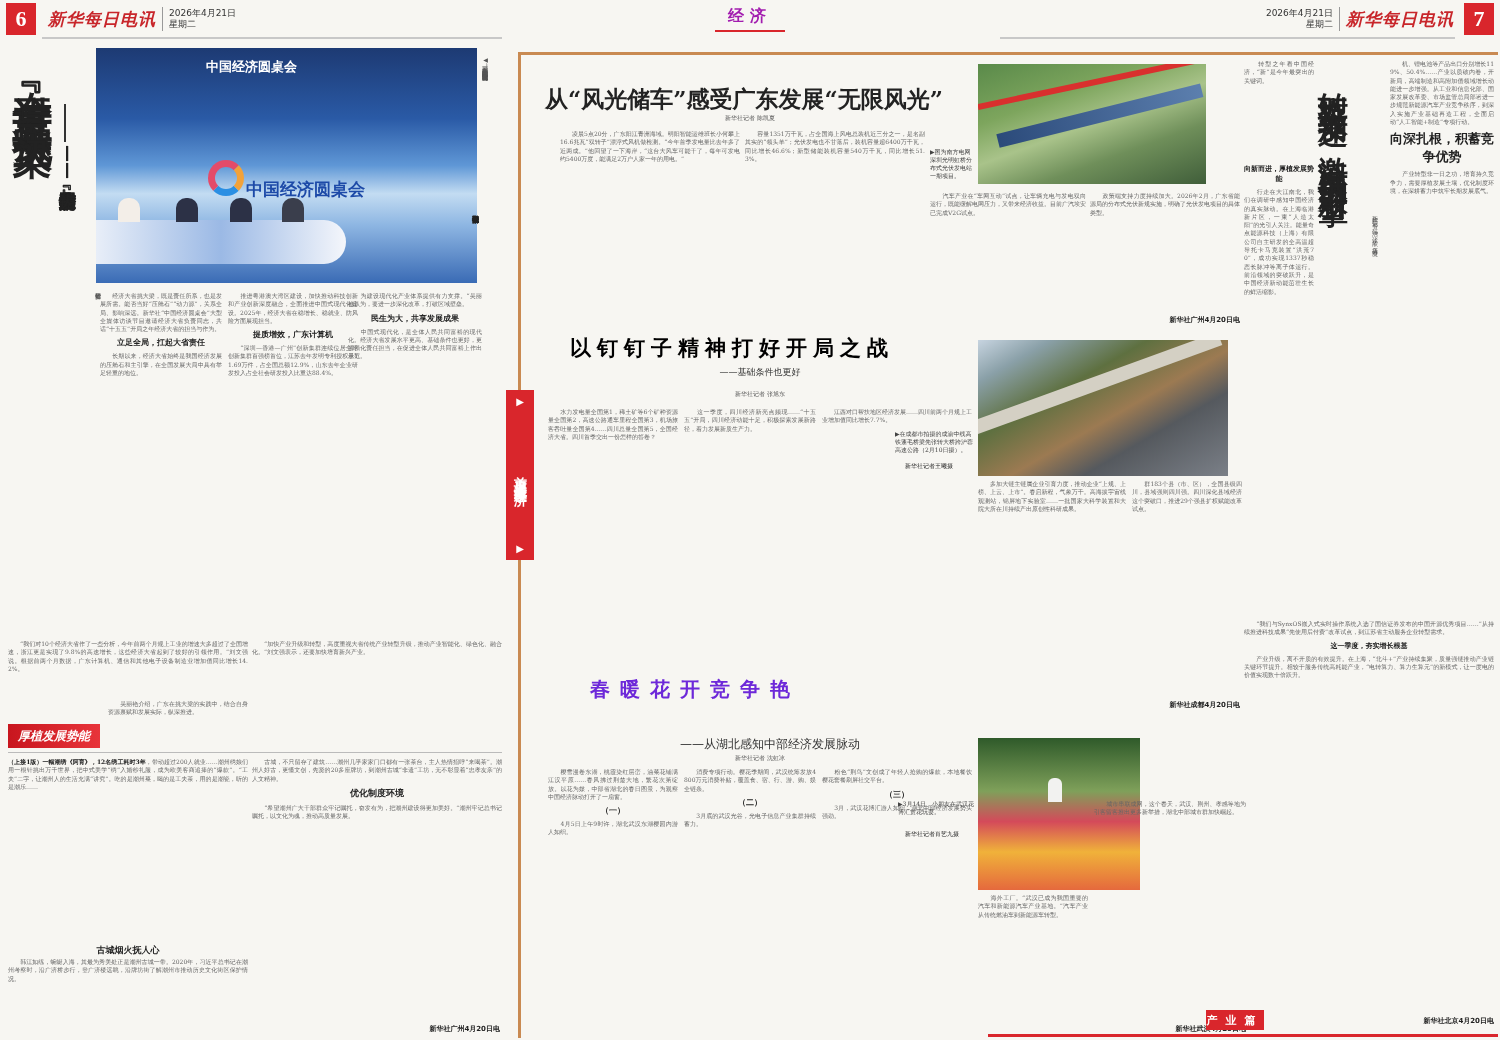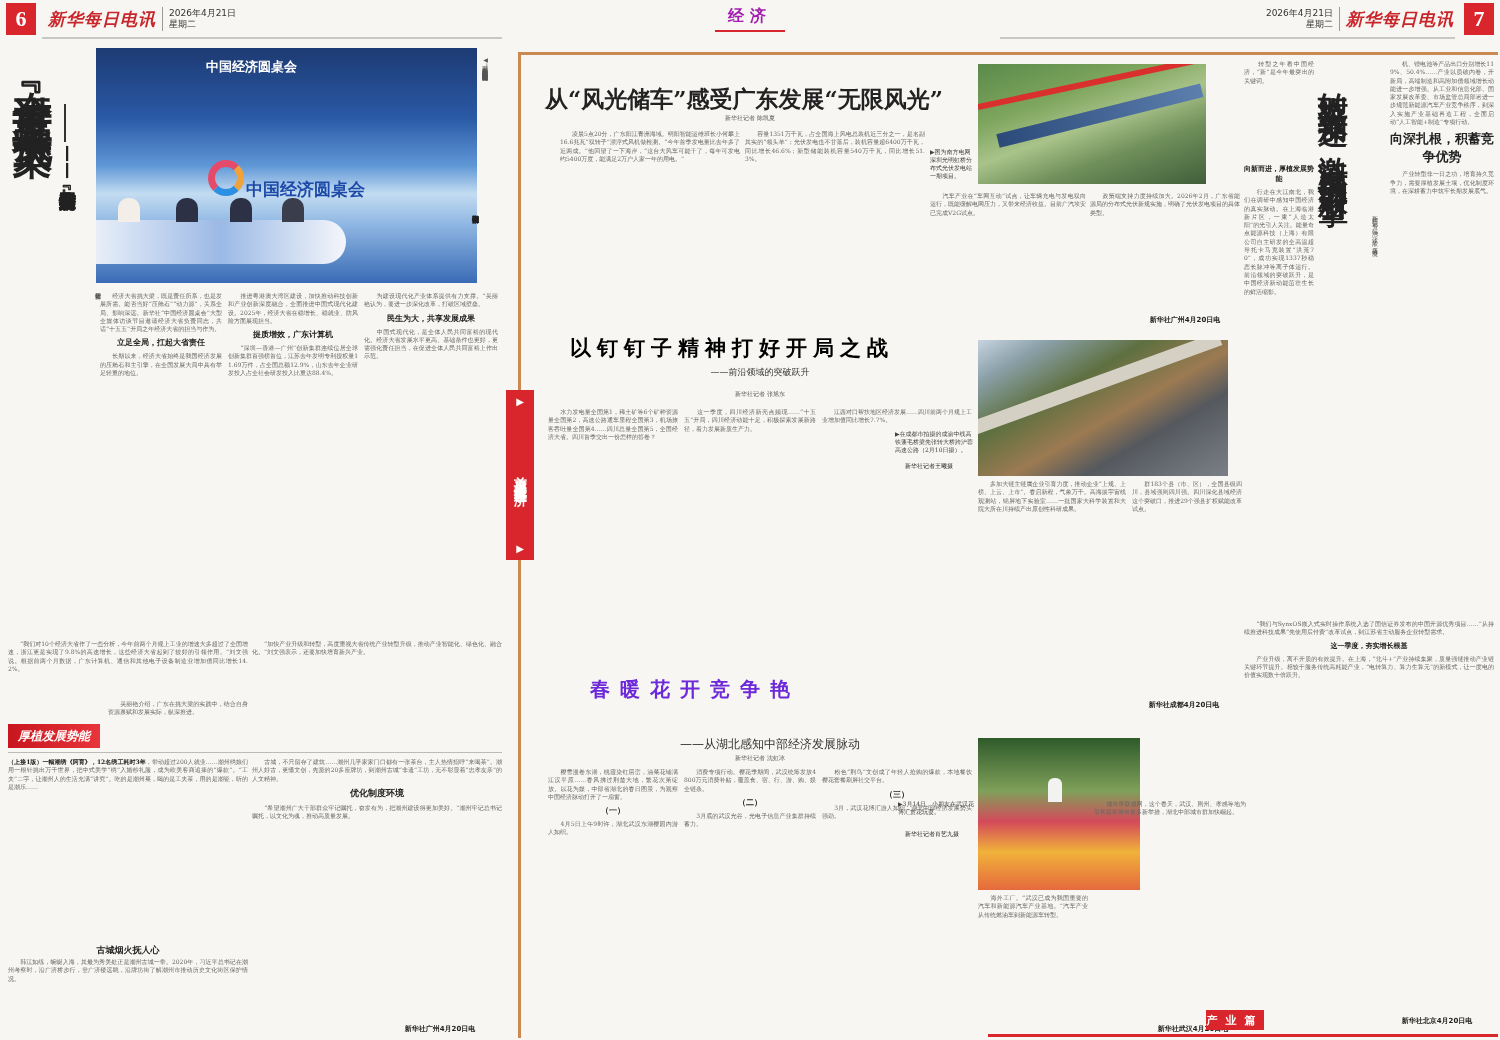--- a/index.html
+++ b/index.html
@@ -11,21 +11,21 @@
 .sep{width:1px;height:24px;background:#999;margin:0 6px}
 .hrule{position:absolute;top:37px;height:2px;background:#c8c8c8}
 .sect{position:absolute;top:6px;left:718px;width:64px;text-align:center;color:#a21caf;font:bold 16px "DejaVu Serif",serif;letter-spacing:6px}
 .txt{font-size:6px;line-height:8.3px;color:#666;text-align:justify;overflow:hidden;word-break:break-all}
 .col{position:absolute}
 .vtitle{position:absolute;writing-mode:vertical-rl;font-weight:bold;color:#222}
 .photo{position:absolute;overflow:hidden}
 .sub{font:bold 8px "DejaVu Sans",sans-serif;color:#222;text-align:center;margin:4px 0}
 .byline{font-size:6px;color:#555;text-align:center}
 .tag{position:absolute;background:#d9262c;color:#fff;font:bold 11px "DejaVu Sans",sans-serif;display:flex;align-items:center;justify-content:center}
-.dateline{font:bold 7px "DejaVu Sans",sans-serif;color:#222;text-align:center}
+.dateline{font:bold 7px "DejaVu Sans",sans-serif;color:#222;text-align:right}
 .caption{font-size:6px;color:#444;line-height:8px}
 </style>
 </head>
 <body>
 
 <div class="hdr" style="left:6px">
   <div class="pg">6</div>
   <div class="mast" style="margin-left:12px">新华每日电讯</div>
   <div class="sep"></div>
   <div class="dt">
@@ -64,21 +64,21 @@
   <div style="position:absolute;left:134px;top:150px;width:22px;height:24px;background:#2c3146;border-radius:10px 10px 0 0"></div>
   <div style="position:absolute;left:186px;top:150px;width:22px;height:24px;background:#3a3e4c;border-radius:10px 10px 0 0"></div>
 </div>
 <div class="vtitle" style="left:480px;top:56px;font-size:6px;font-weight:normal;color:#555;height:200px">◀嘉宾在第三十一期“中国经济圆桌会”大型全媒体访谈节目录制现场交流发言。</div>
 <div class="vtitle" style="left:470px;top:210px;font-size:7px;color:#222">新华社记者任鹏飞摄</div>
 
 <div class="col txt" style="left:100px;top:292px;width:122px;height:350px">　　经济大省挑大梁，既是责任所系，也是发展所需。能否当好“压舱石”“动力源”，关系全局、影响深远。新华社“中国经济圆桌会”大型全媒体访谈节目邀请经济大省负责同志，共话“十五五”开局之年经济大省的担当与作为。
 <div class="sub">立足全局，扛起大省责任</div>　　长期以来，经济大省始终是我国经济发展的压舱石和主引擎，在全国发展大局中具有举足轻重的地位。</div>
 <div class="col txt" style="left:228px;top:292px;width:130px;height:350px">　　推进粤港澳大湾区建设，加快推动科技创新和产业创新深度融合，全面推进中国式现代化建设。2025年，经济大省在稳增长、稳就业、防风险方面展现担当。
 <div class="sub">提质增效，广东计算机</div>　　“深圳—香港—广州”创新集群连续位居全球创新集群百强榜首位，江苏去年发明专利授权量11.69万件，占全国总额12.9%，山东去年企业研发投入占全社会研发投入比重达88.4%。</div>
-<div class="col txt" style="left:364px;top:292px;width:134px;height:350px">　　为建设现代化产业体系提供有力支撑。“吴丽艳认为，要进一步深化改革，打破区域壁垒。
+<div class="col txt" style="left:348px;top:292px;width:134px;height:350px">　　为建设现代化产业体系提供有力支撑。“吴丽艳认为，要进一步深化改革，打破区域壁垒。
 <div class="sub">民生为大，共享发展成果</div>　　中国式现代化，是全体人民共同富裕的现代化。经济大省发展水平更高、基础条件也更好，更需强化责任担当，在促进全体人民共同富裕上作出示范。</div>
 
 <div class="col txt" style="left:8px;top:640px;width:240px;height:100px">　　“我们对10个经济大省作了一些分析，今年前两个月规上工业的增速大多超过了全国增速，浙江更是实现了9.8%的高速增长，这些经济大省起到了较好的引领作用。”刘文强说。根据前两个月数据，广东计算机、通信和其他电子设备制造业增加值同比增长14.2%。</div>
 <div class="tag" style="left:8px;top:724px;width:92px;height:24px;font-size:12px;font-style:italic;background:linear-gradient(90deg,#c8161e,#e8343a)">厚植发展势能</div>
 <div class="col txt" style="left:108px;top:700px;width:140px;height:52px">　　吴丽艳介绍，广东在挑大梁的实践中，结合自身资源禀赋和发展实际，纵深推进。</div>
 <div class="col txt" style="left:252px;top:640px;width:250px;height:112px">　　“加快产业升级和转型，高度重视大省传统产业转型升级，推动产业智能化、绿色化、融合化。”刘文强表示，还要加快培育新兴产业。</div>
 
 <div style="position:absolute;left:8px;top:752px;width:494px;height:1px;background:#bbb"></div>
 
 <div class="col txt" style="left:8px;top:758px;width:240px;height:150px"><b style="color:#222">（上接1版）一幅潮绣《阿育》，12名绣工耗时3年</b>，带动超过200人就业……潮州绣娘们用一根针挑出万千世界，把中式美学“绣”入婚纱礼服，成为欧美客商追捧的“爆款”。“工夫”二字，让潮州人的生活充满“讲究”。吃的是潮州菜，喝的是工夫茶，用的是潮瓷，听的是潮乐……</div>
@@ -104,21 +104,21 @@
 <div class="photo" style="left:978px;top:64px;width:228px;height:120px;background:linear-gradient(160deg,#5a8a4a 0%,#7da55d 30%,#a9c38a 50%,#6f8f5a 70%,#405e3a 100%)">
   <div style="position:absolute;left:0;top:40px;width:230px;height:6px;background:#d9302e;transform:rotate(-12deg);transform-origin:left"></div>
   <div style="position:absolute;left:20px;top:70px;width:210px;height:14px;background:linear-gradient(90deg,#2b4a7a,#5c7fae);transform:rotate(-14deg);transform-origin:left"></div>
 </div>
 <div class="caption" style="position:absolute;left:930px;top:148px;width:46px">▶图为南方电网深圳光明虹桥分布式光伏发电站一期项目。</div>
 <div class="col txt" style="left:930px;top:192px;width:156px;height:120px">　　汽车产业在“车网互动”试点，让车辆充电与发电双向运行，既能缓解电网压力，又带来经济收益。目前广汽埃安已完成V2G试点。</div>
 <div class="col txt" style="left:1090px;top:192px;width:150px;height:120px">　　政策端支持力度持续加大。2026年2月，广东省能源局的分布式光伏新规实施，明确了光伏发电项目的具体类型。</div>
 <div class="dateline" style="position:absolute;left:1130px;top:315px;width:110px">新华社广州4月20日电</div>
 
 <div style="position:absolute;left:570px;top:334px;width:380px;font:bold 21px 'DejaVu Serif',serif;letter-spacing:6px;color:#000000;white-space:nowrap">以钉钉子精神打好开局之战</div>
-<div class="byline" style="position:absolute;left:640px;top:366px;width:240px;font:9px 'DejaVu Sans',sans-serif;color:#333">——前沿领域的突破跃升</div>
+<div class="byline" style="position:absolute;left:640px;top:366px;width:240px;font:9px 'DejaVu Sans',sans-serif;color:#333">——基础条件也更好</div>
 <div class="byline" style="position:absolute;left:640px;top:390px;width:240px">新华社记者 张旭东</div>
 <div class="col txt" style="left:548px;top:408px;width:130px;height:330px">　　水力发电量全国第1，稀土矿等6个矿种资源量全国第2，高速公路通车里程全国第3，机场旅客吞吐量全国第4……四川总量全国第5，全国经济大省。四川首季交出一份怎样的答卷？</div>
 <div class="col txt" style="left:684px;top:408px;width:132px;height:330px">　　这一季度，四川经济新亮点频现……“十五五”开局，四川经济动能十足，积极探索发展新路径，着力发展新质生产力。</div>
 <div class="col txt" style="left:822px;top:408px;width:150px;height:330px">　　江西对口帮扶地区经济发展……四川前两个月规上工业增加值同比增长7.7%。</div>
 <div class="photo" style="left:978px;top:340px;width:250px;height:136px;background:linear-gradient(150deg,#c7d4e0 0%,#8aa0a8 15%,#5e7040 35%,#9c7a52 55%,#55595e 70%,#7b8088 100%)">
   <div style="position:absolute;left:0;top:80px;width:260px;height:14px;background:#d4d0c4;transform:rotate(-20deg);transform-origin:left bottom"></div>
 </div>
 <div class="caption" style="position:absolute;left:895px;top:430px;width:80px">▶在成都市拍摄的成渝中线高铁蓬毛桥梁先张转大桥跨沪蓉高速公路（2月10日摄）。</div>
 <div class="caption" style="position:absolute;left:905px;top:462px;width:72px;color:#222">新华社记者王曦摄</div>
 <div class="col txt" style="left:978px;top:480px;width:148px;height:220px">　　多加大链主链属企业引育力度，推动企业“上规、上榜、上云、上市”。春启新程，气象万千。高海拔宇宙线观测站，锦屏地下实验室……一批国家大科学装置和大院大所在川持续产出原创性科研成果。</div>

